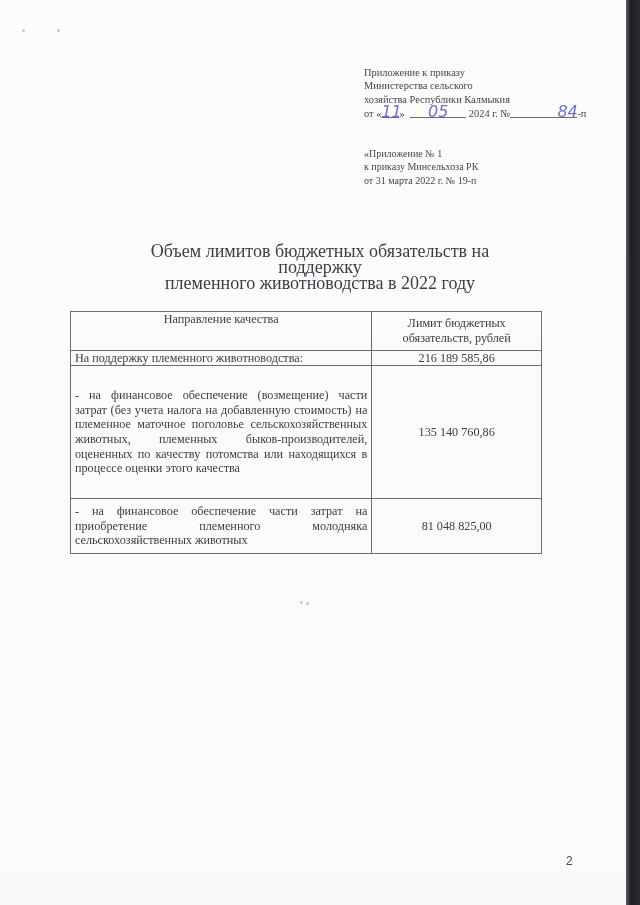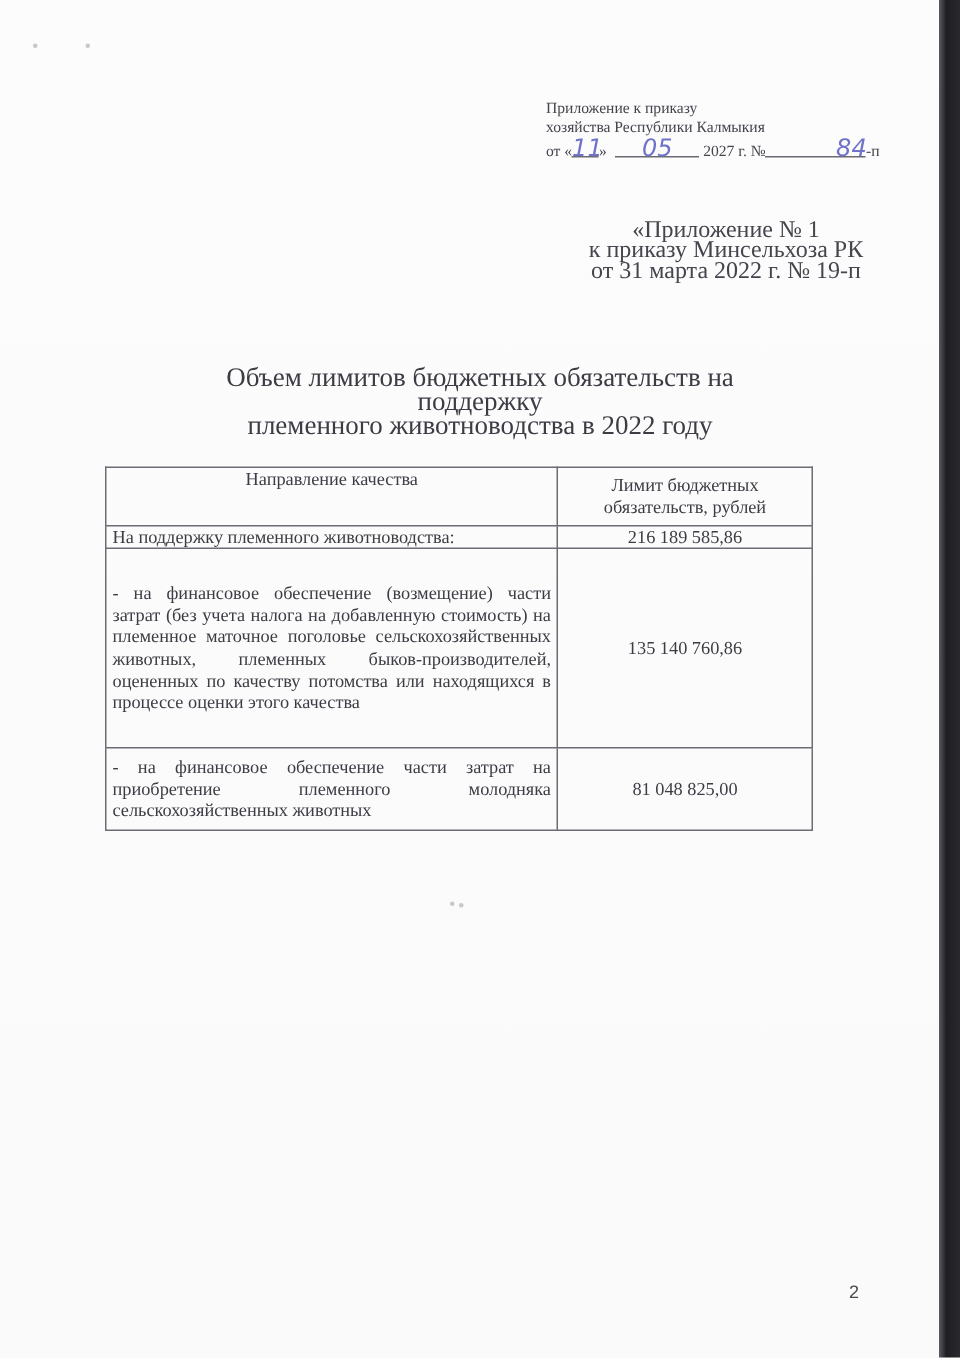--- a/index.html
+++ b/index.html
@@ -28,21 +28,21 @@
     display: inline-block; border-bottom: 1px solid #6a6a72;
     font-family: "DejaVu Sans", sans-serif; font-style: italic;
     color: #6e72c8; font-size: 16px; text-align: center; line-height: 11px;
   }
   .hand.day { width: 18px; }
   .hand.month { width: 56px; margin-left: 3px; }
   .hand.num { width: 20px; padding-left: 47px; }
 
   .appendix {
     position: absolute; left: 364px; top: 147px; width: 240px;
-    font-size: 16px; line-height: 13.4px; color: #45454d; text-align: center;
+    font-size: 10px; line-height: 13.4px; color: #45454d;
   }
 
   .title {
     position: absolute; left: 110px; top: 243px; width: 420px;
     text-align: center; font-size: 18px; line-height: 16px; color: #3c3c44;
   }
 
   table.limits {
     position: absolute; left: 70px; top: 311px; width: 472px;
     border-collapse: collapse; font-size: 12.2px; color: #3c3c44;
@@ -69,25 +69,26 @@
 <body>
 
 <div class="page">
   <span class="dot" style="left:22px;top:29px;"></span>
   <span class="dot" style="left:57px;top:29px;"></span>
   <span class="dot" style="left:300px;top:601px;"></span>
   <span class="dot" style="left:306px;top:602px;"></span>
 
   <div class="approval">
     <div>Приложение к приказу</div>
+    <div>Министерства сельского</div>
     <div>хозяйства Республики Калмыкия</div>
     <div>
       <span>от «</span><span class="hand day">11</span><span>»</span>
       <span class="hand month">05</span>
-      <span>2027 г. №</span><span class="hand num">84</span><span>-п</span>
+      <span>2024 г. №</span><span class="hand num">84</span><span>-п</span>
     </div>
   </div>
 
   <div class="appendix">
     <div>«Приложение № 1</div>
     <div>к приказу Минсельхоза РК</div>
     <div>от 31 марта 2022 г. № 19-п</div>
   </div>
 
   <div class="title">

